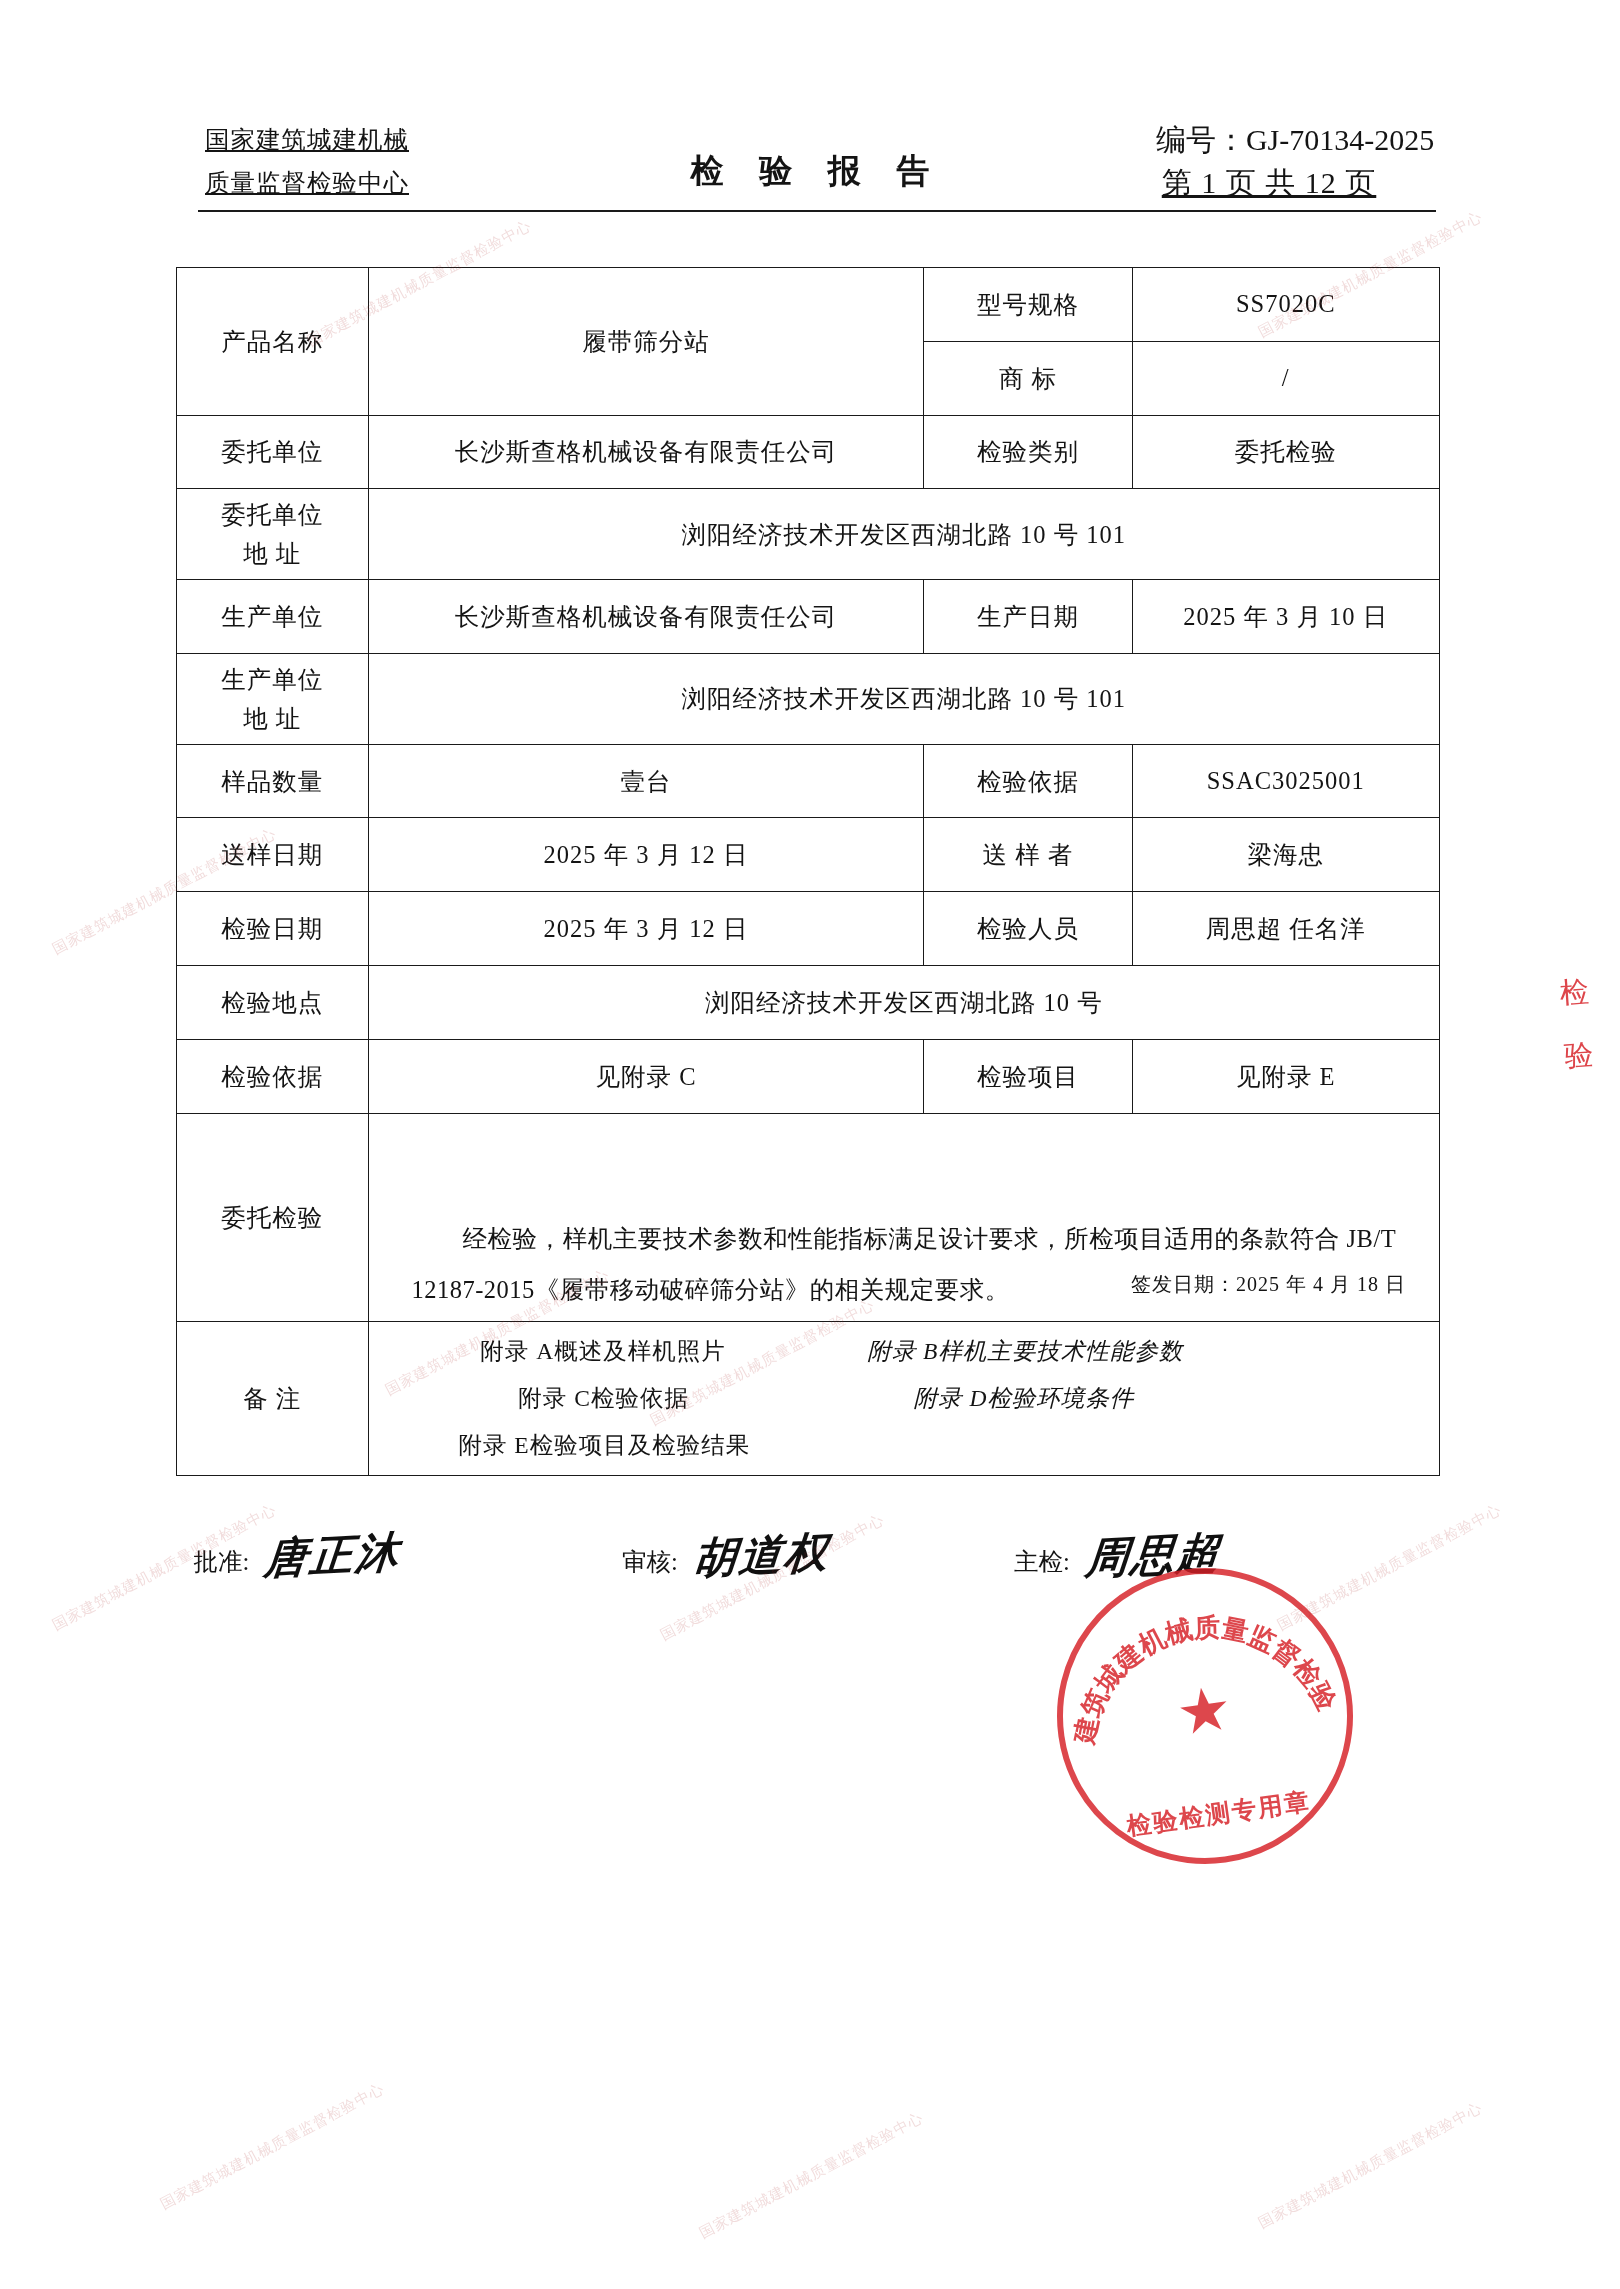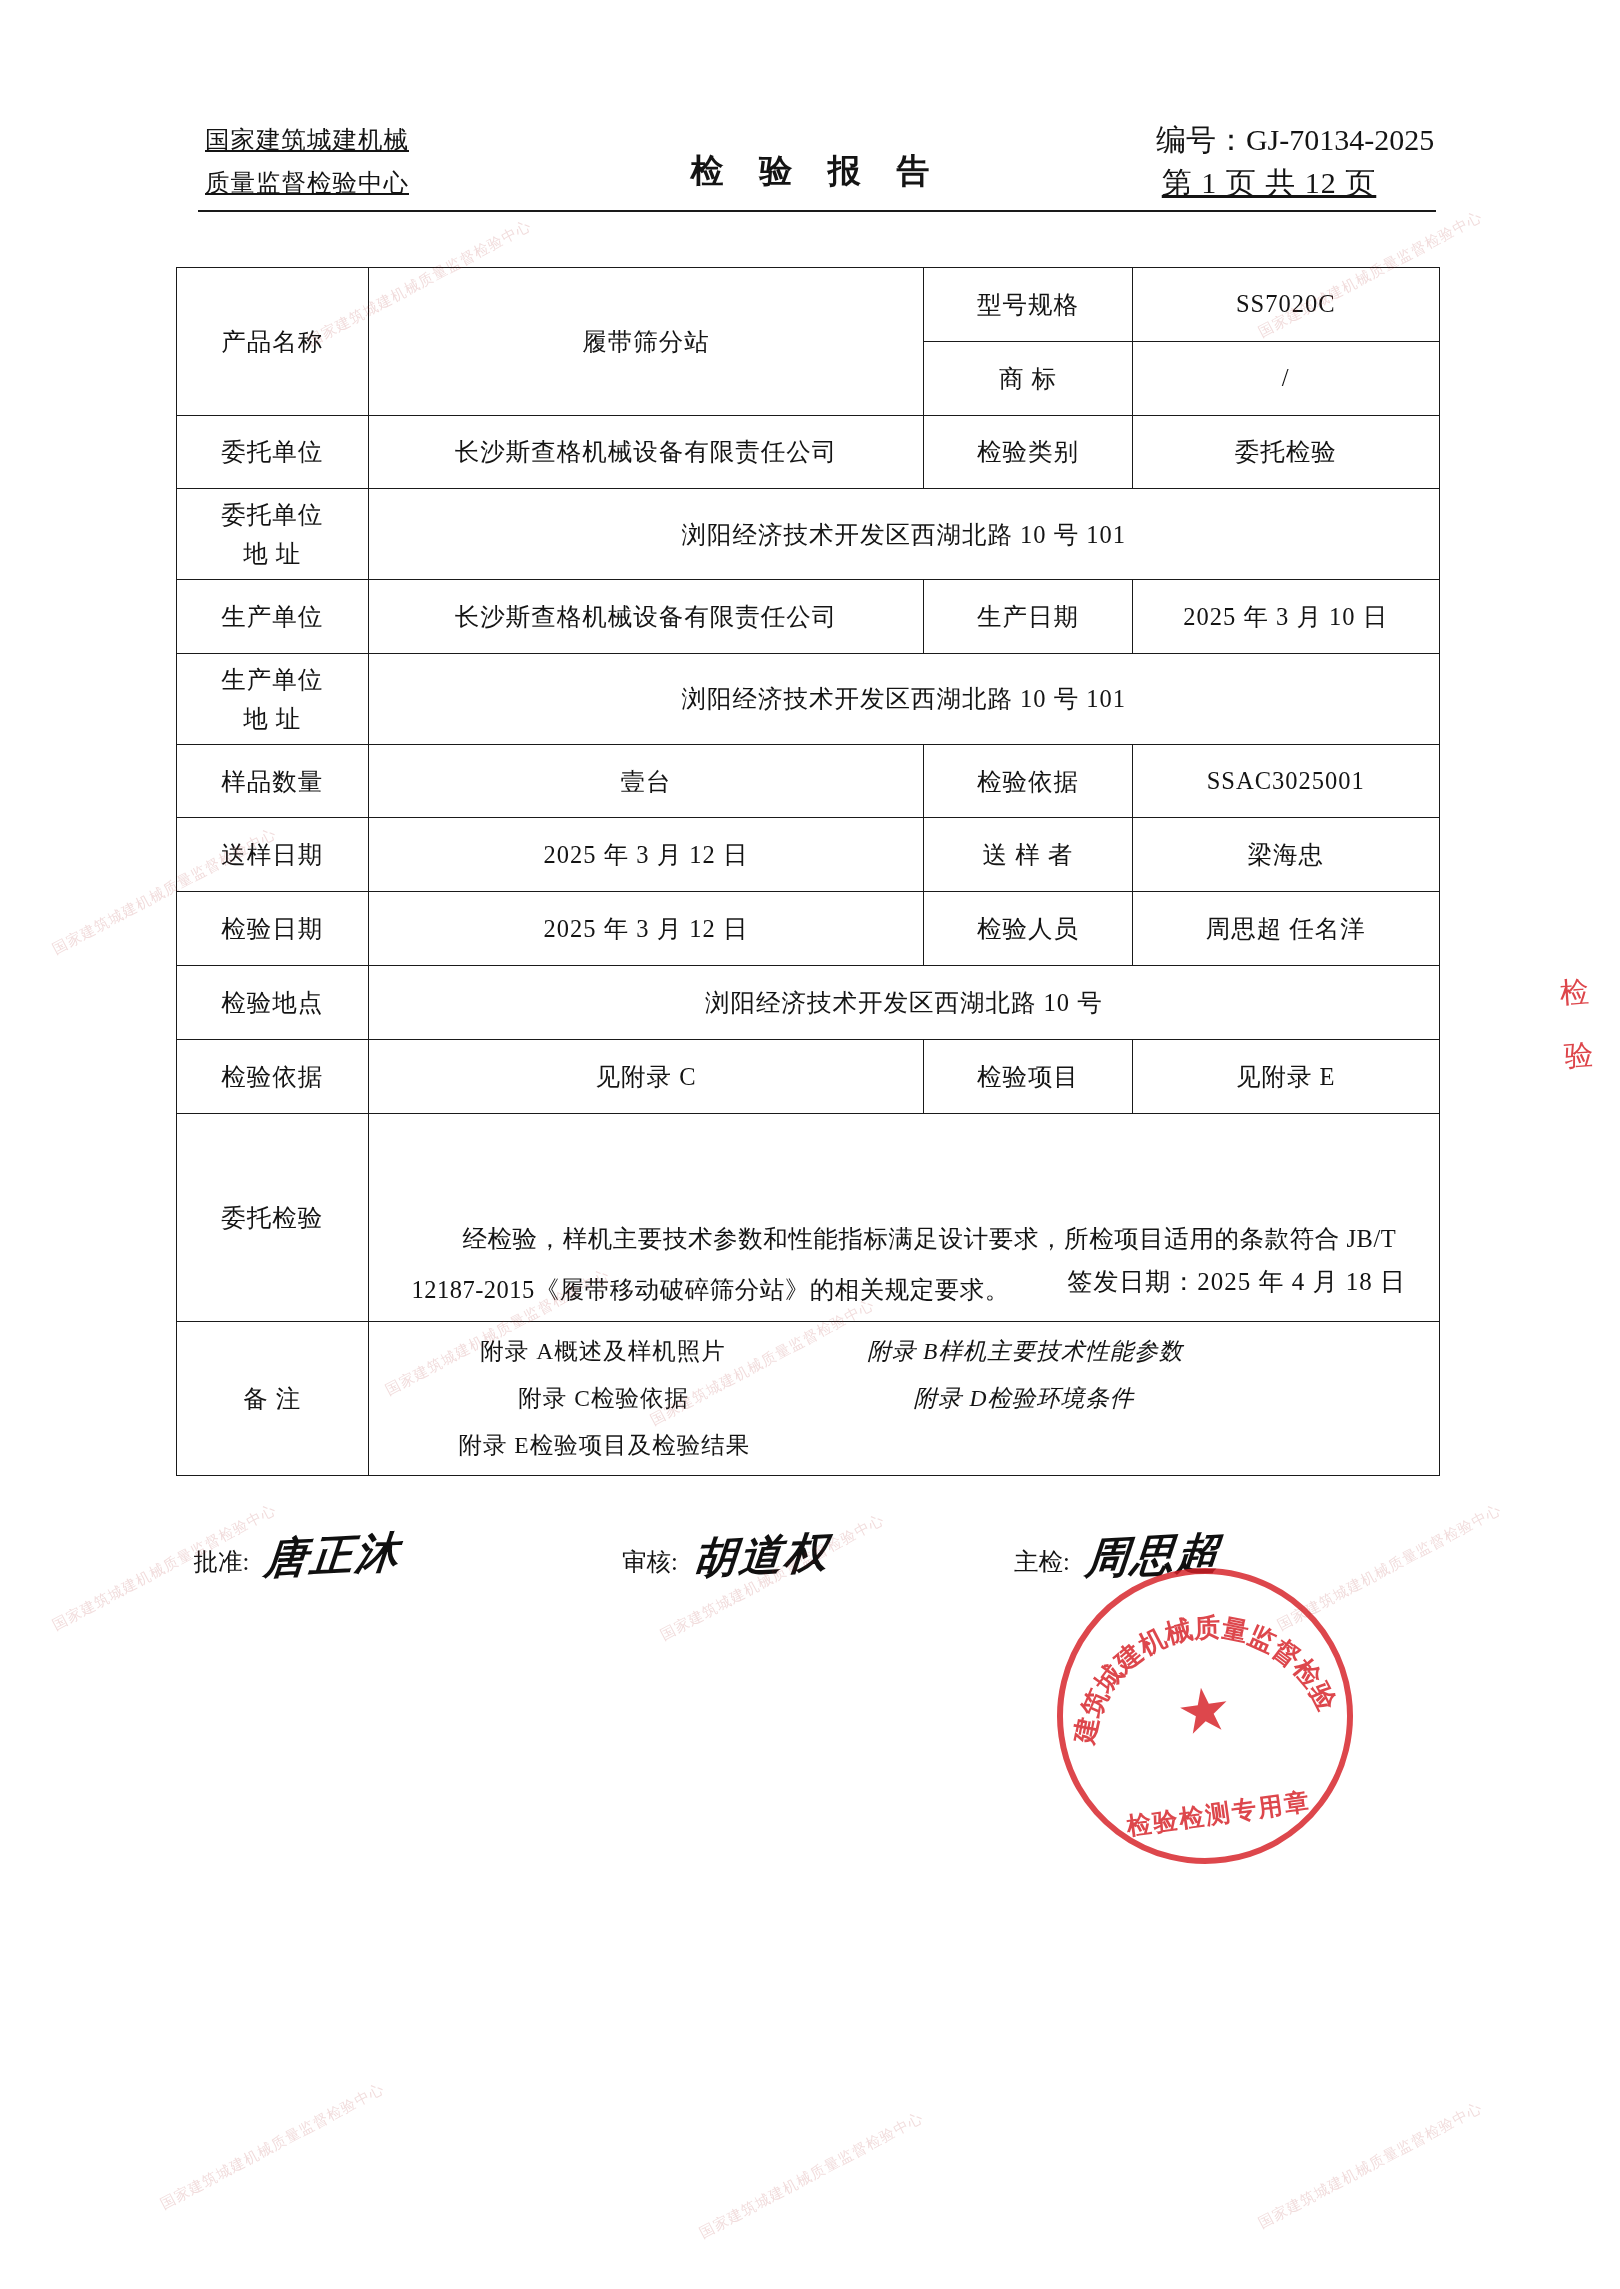--- a/index.html
+++ b/index.html
@@ -111,21 +111,21 @@
     font-size: 24.5px;
     line-height: 51px;
     text-align: justify;
     text-indent: 51px;
     letter-spacing: 0.5px;
   }
   .issue-date {
     position: absolute;
     right: 33px;
     bottom: 23.5px;
-    font-size: 25px;
+    font-size: 20px;
     letter-spacing: 1px;
   }
   .remark-cell {
     height: 157px;
     text-align: left;
     vertical-align: middle;
     padding: 9.8px 0 9.8px 33px;
     font-size: 23.5px;
     line-height: 47px;
   }

